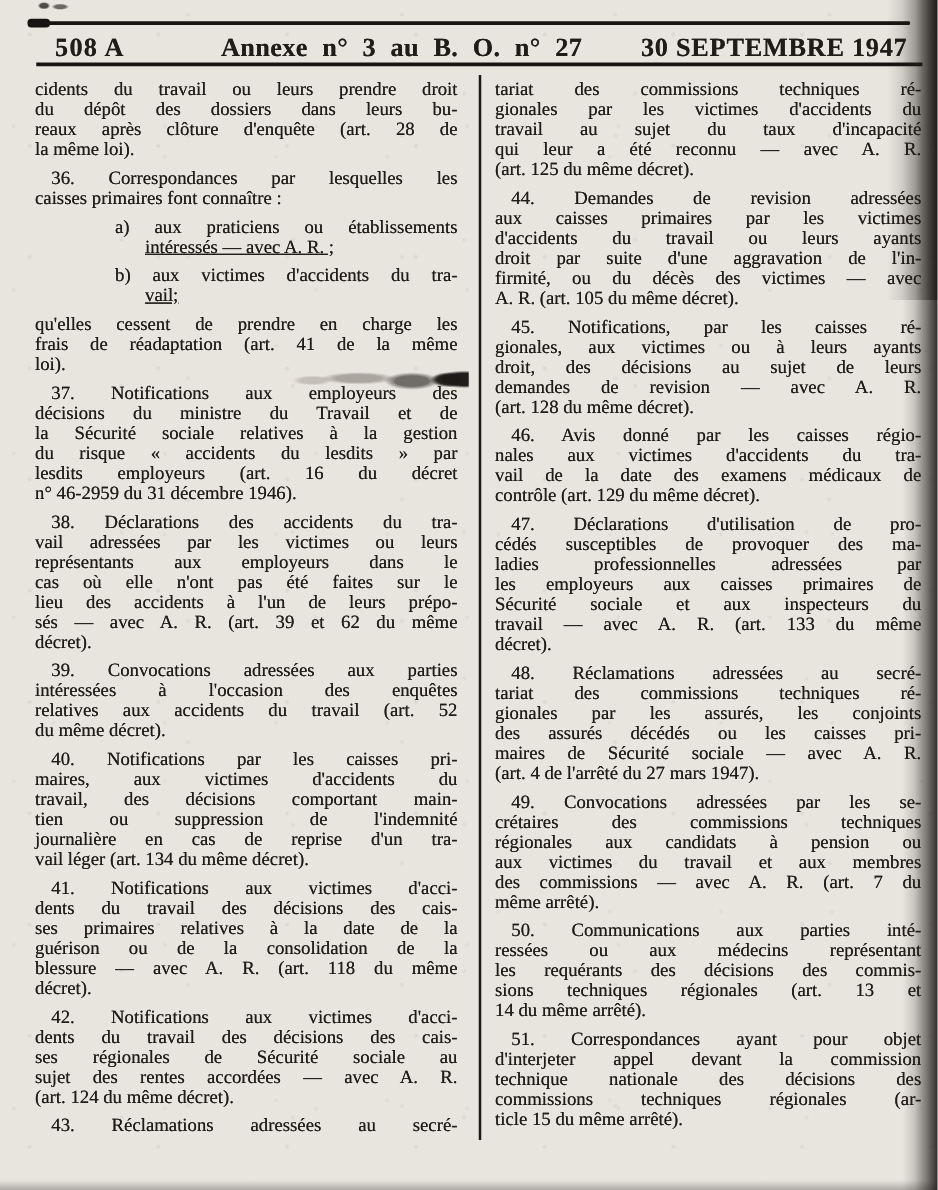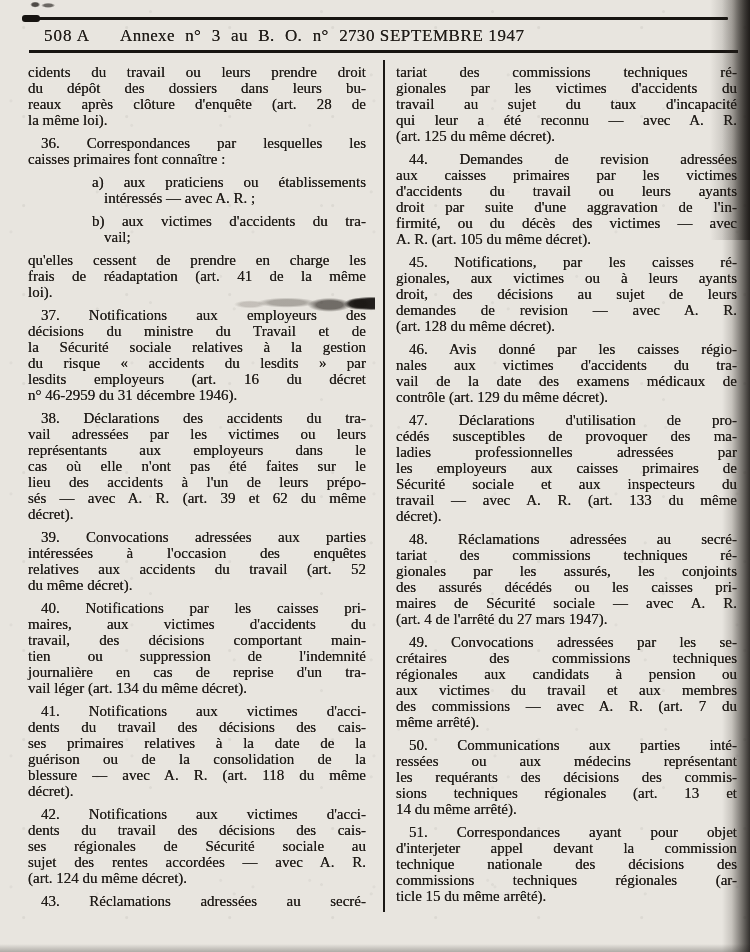--- a/index.html
+++ b/index.html
@@ -17,42 +17,42 @@
     overflow:hidden;
     font-family:"Liberation Serif","DejaVu Serif",serif;
     color:#201c18;
   }
   .rule{position:absolute;background:#171411;}
   .rule-top{left:24px;top:17px;width:704px;height:3px;border-radius:1px;}
   .rule-top::before{content:"";position:absolute;left:-2px;top:-2px;width:18px;height:7px;background:#171411;border-radius:3px;}
   .rule-bottom{left:29px;top:50px;width:709px;height:2.5px;}
   .header-row{
     position:absolute;left:24px;top:26px;width:714px;
-    display:flex;align-items:baseline;
-    font-weight:normal;font-size:17px;
+    display:flex;justify-content:space-between;align-items:baseline;
+    font-weight:bold;font-size:21px;
     text-shadow:0 0 0.5px rgba(32,28,24,0.85);
   }
   .hdr-page{margin-left:20px;letter-spacing:1px;}
   .hdr-title{word-spacing:6px;letter-spacing:0.3px;margin-left:30px;}
   .hdr-date{letter-spacing:0.6px;margin-right:12px;}
   .divider{position:absolute;left:383px;top:60px;width:2px;height:852px;background:#1b1815;}
   .col{
     position:absolute;top:64px;
     font-size:15px;line-height:16px;
     text-shadow:0 0 0.45px rgba(32,28,24,0.9);
   }
   .col-left{left:28px;width:338px;}
   .col-right{left:396px;width:341px;}
   .para{margin:0;}
   .para + .para{margin-top:7px;}
   .line{text-align:justify;text-align-last:justify;white-space:normal;}
   .line.last{text-align:left;text-align-last:left;}
   .para.num .line:first-child{text-indent:13px;}
   .para.sub{margin-left:64px;}
-  .para.sub .line.last{margin-left:12px;}
+  .para.sub .line.last{margin-left:24px;text-decoration:underline;}
   .smudge{
     position:absolute;left:233px;top:295px;width:142px;height:17px;
     background:
       radial-gradient(ellipse 14px 6px at 88% 52%, rgba(28,25,22,0.9) 0 60%, transparent 100%),
       radial-gradient(ellipse 22px 7px at 68% 58%, rgba(48,43,38,0.65) 0 60%, transparent 100%),
       radial-gradient(ellipse 30px 5px at 38% 45%, rgba(70,64,57,0.38) 0 60%, transparent 100%),
       radial-gradient(ellipse 26px 7px at 98% 50%, rgba(22,19,17,0.95) 0 70%, transparent 100%),
       radial-gradient(ellipse 16px 4px at 12% 55%, rgba(90,83,74,0.25) 0 60%, transparent 100%);
     filter:blur(0.4px);
   }

